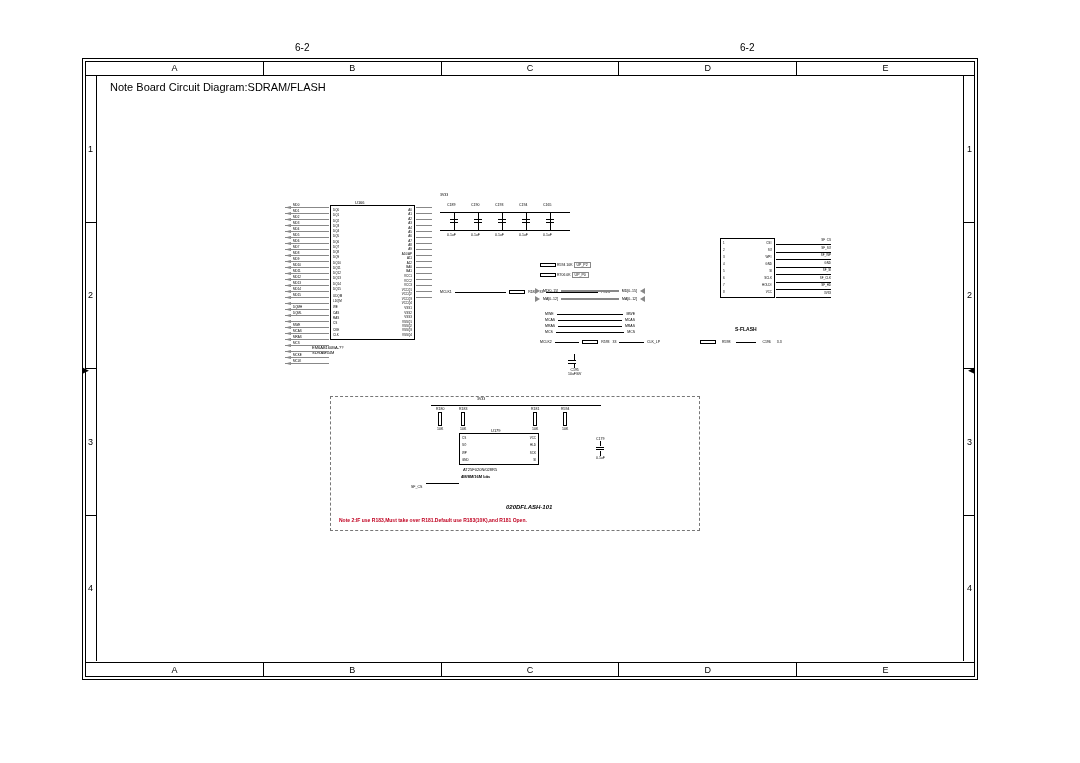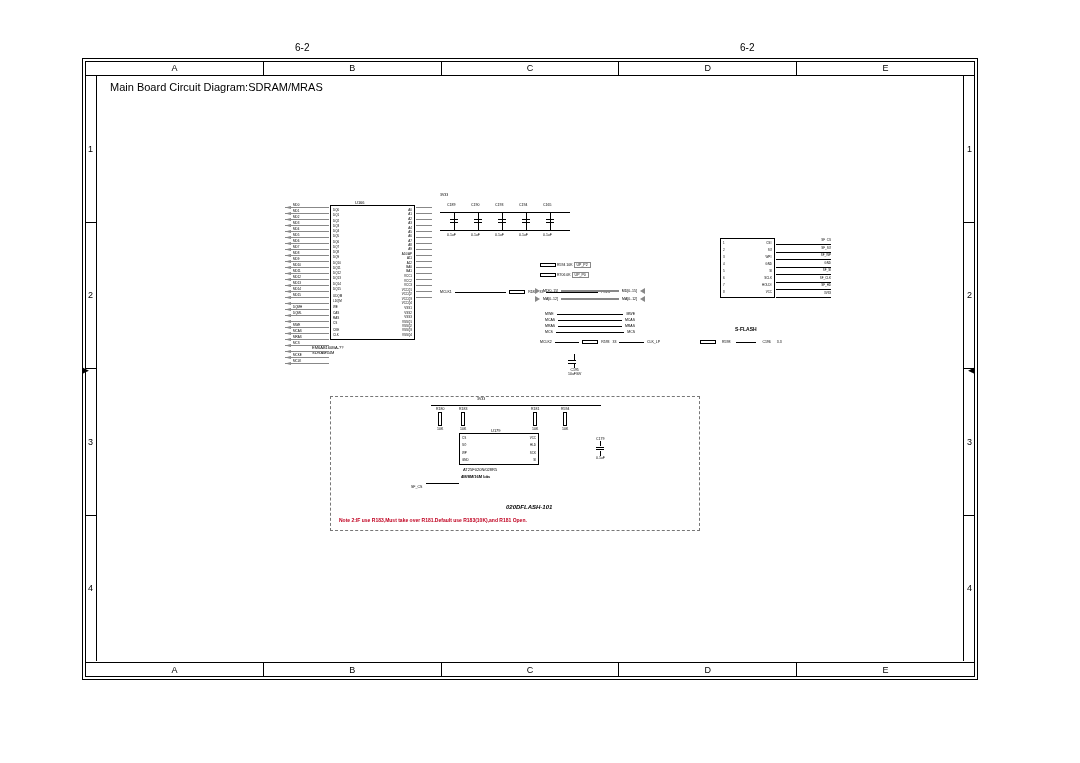--- a/index.html
+++ b/index.html
@@ -260,21 +260,21 @@
   <div class="ruler-row">3</div>
   <div class="ruler-row">4</div>
 </div>
 <div class="ruler-right">
   <div class="ruler-row">1</div>
   <div class="ruler-row">2</div>
   <div class="ruler-row">3</div>
   <div class="ruler-row">4</div>
 </div>
 
-<div class="title">Main Board Circuit Diagram:SDRAM/MRAS</div>
+<div class="title">Note Board Circuit Diagram:SDRAM/FLASH</div>
 
 <div class="chip-ref">U166</div>
 <div class="chip-sdram">
   <div class="pin-col pin-left" id="sdram-pl">
       <div>DQ0</div>
       <div>DQ1</div>
       <div>DQ2</div>
       <div>DQ3</div>
       <div>DQ4</div>
       <div>DQ5</div>

